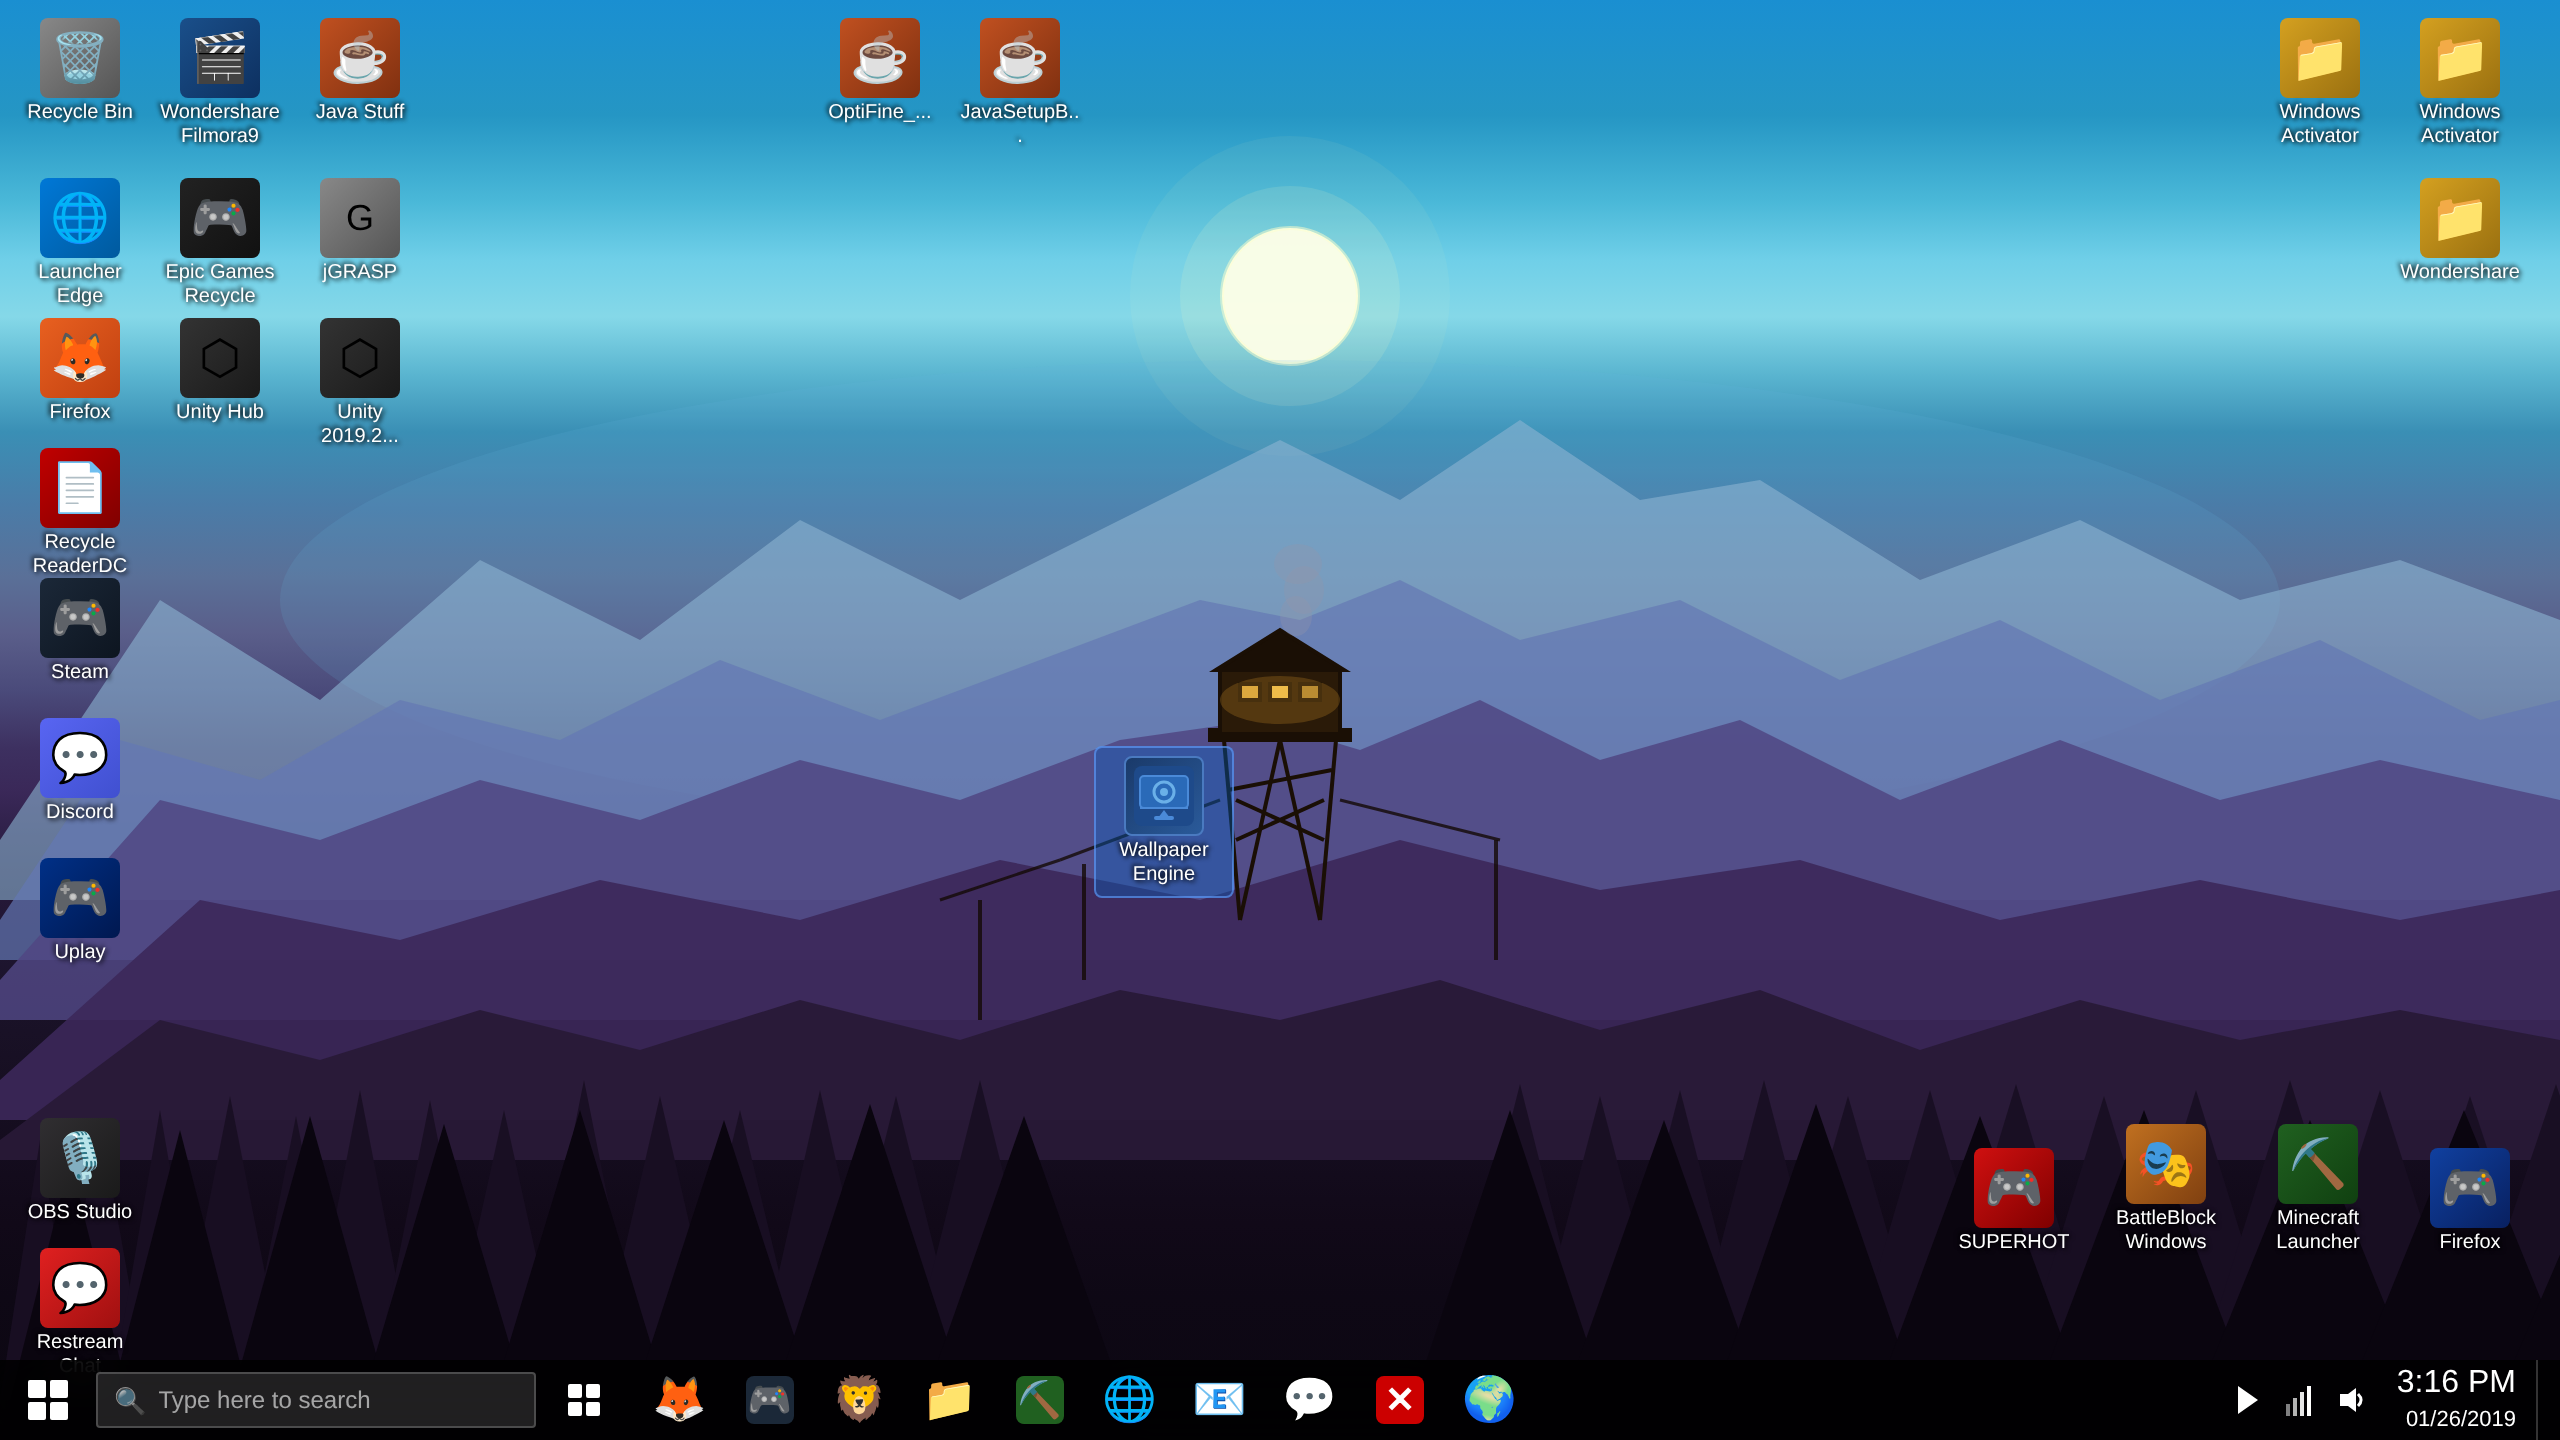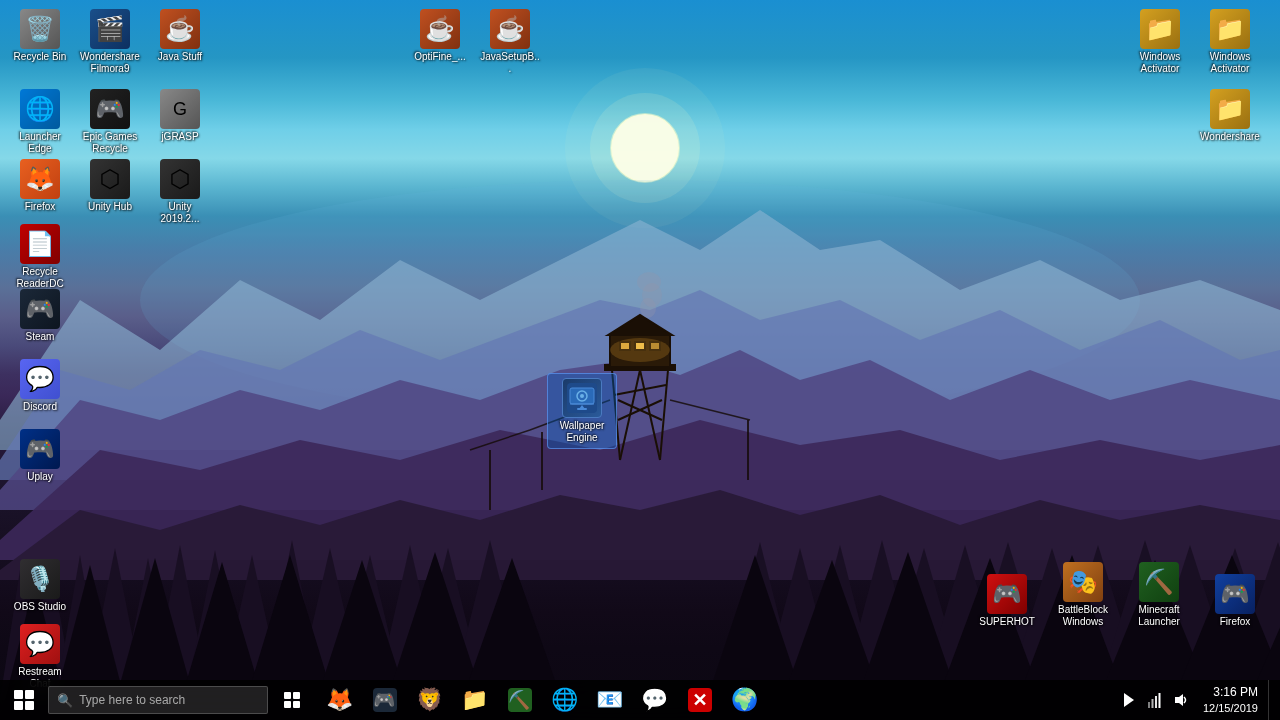--- a/index.html
+++ b/index.html
@@ -213,21 +213,21 @@
       flex-direction: column;
       align-items: flex-end;
       justify-content: center;
       padding: 0 8px;
       cursor: pointer;
       height: 40px;
       min-width: 70px;
     }
 
     .clock-time {
-      font-size: 12px;
+      font-size: 16px;
       color: white;
       line-height: 1.3;
     }
 
     .clock-date {
       font-size: 11px;
       color: white;
       line-height: 1.3;
     }
 
@@ -595,20 +595,20 @@
 
       <div class="tray-icon">
         <svg width="16" height="16" viewBox="0 0 16 16" fill="white">
           <polygon points="2,5 6,5 10,2 10,14 6,11 2,11" fill="white"></polygon>
           <path d="M11,5 Q14,8 11,11" stroke="white" stroke-width="1.5" fill="none"></path>
         </svg>
       </div>
 
       <div class="clock">
         <span class="clock-time">3:16 PM</span>
-        <span class="clock-date">12/15/2019</span>
+        <span class="clock-date">01/26/2019</span>
       </div>
 
       <div class="show-desktop"></div>
     </div>
   </div>
 
 </div>
 
 </body></html>

